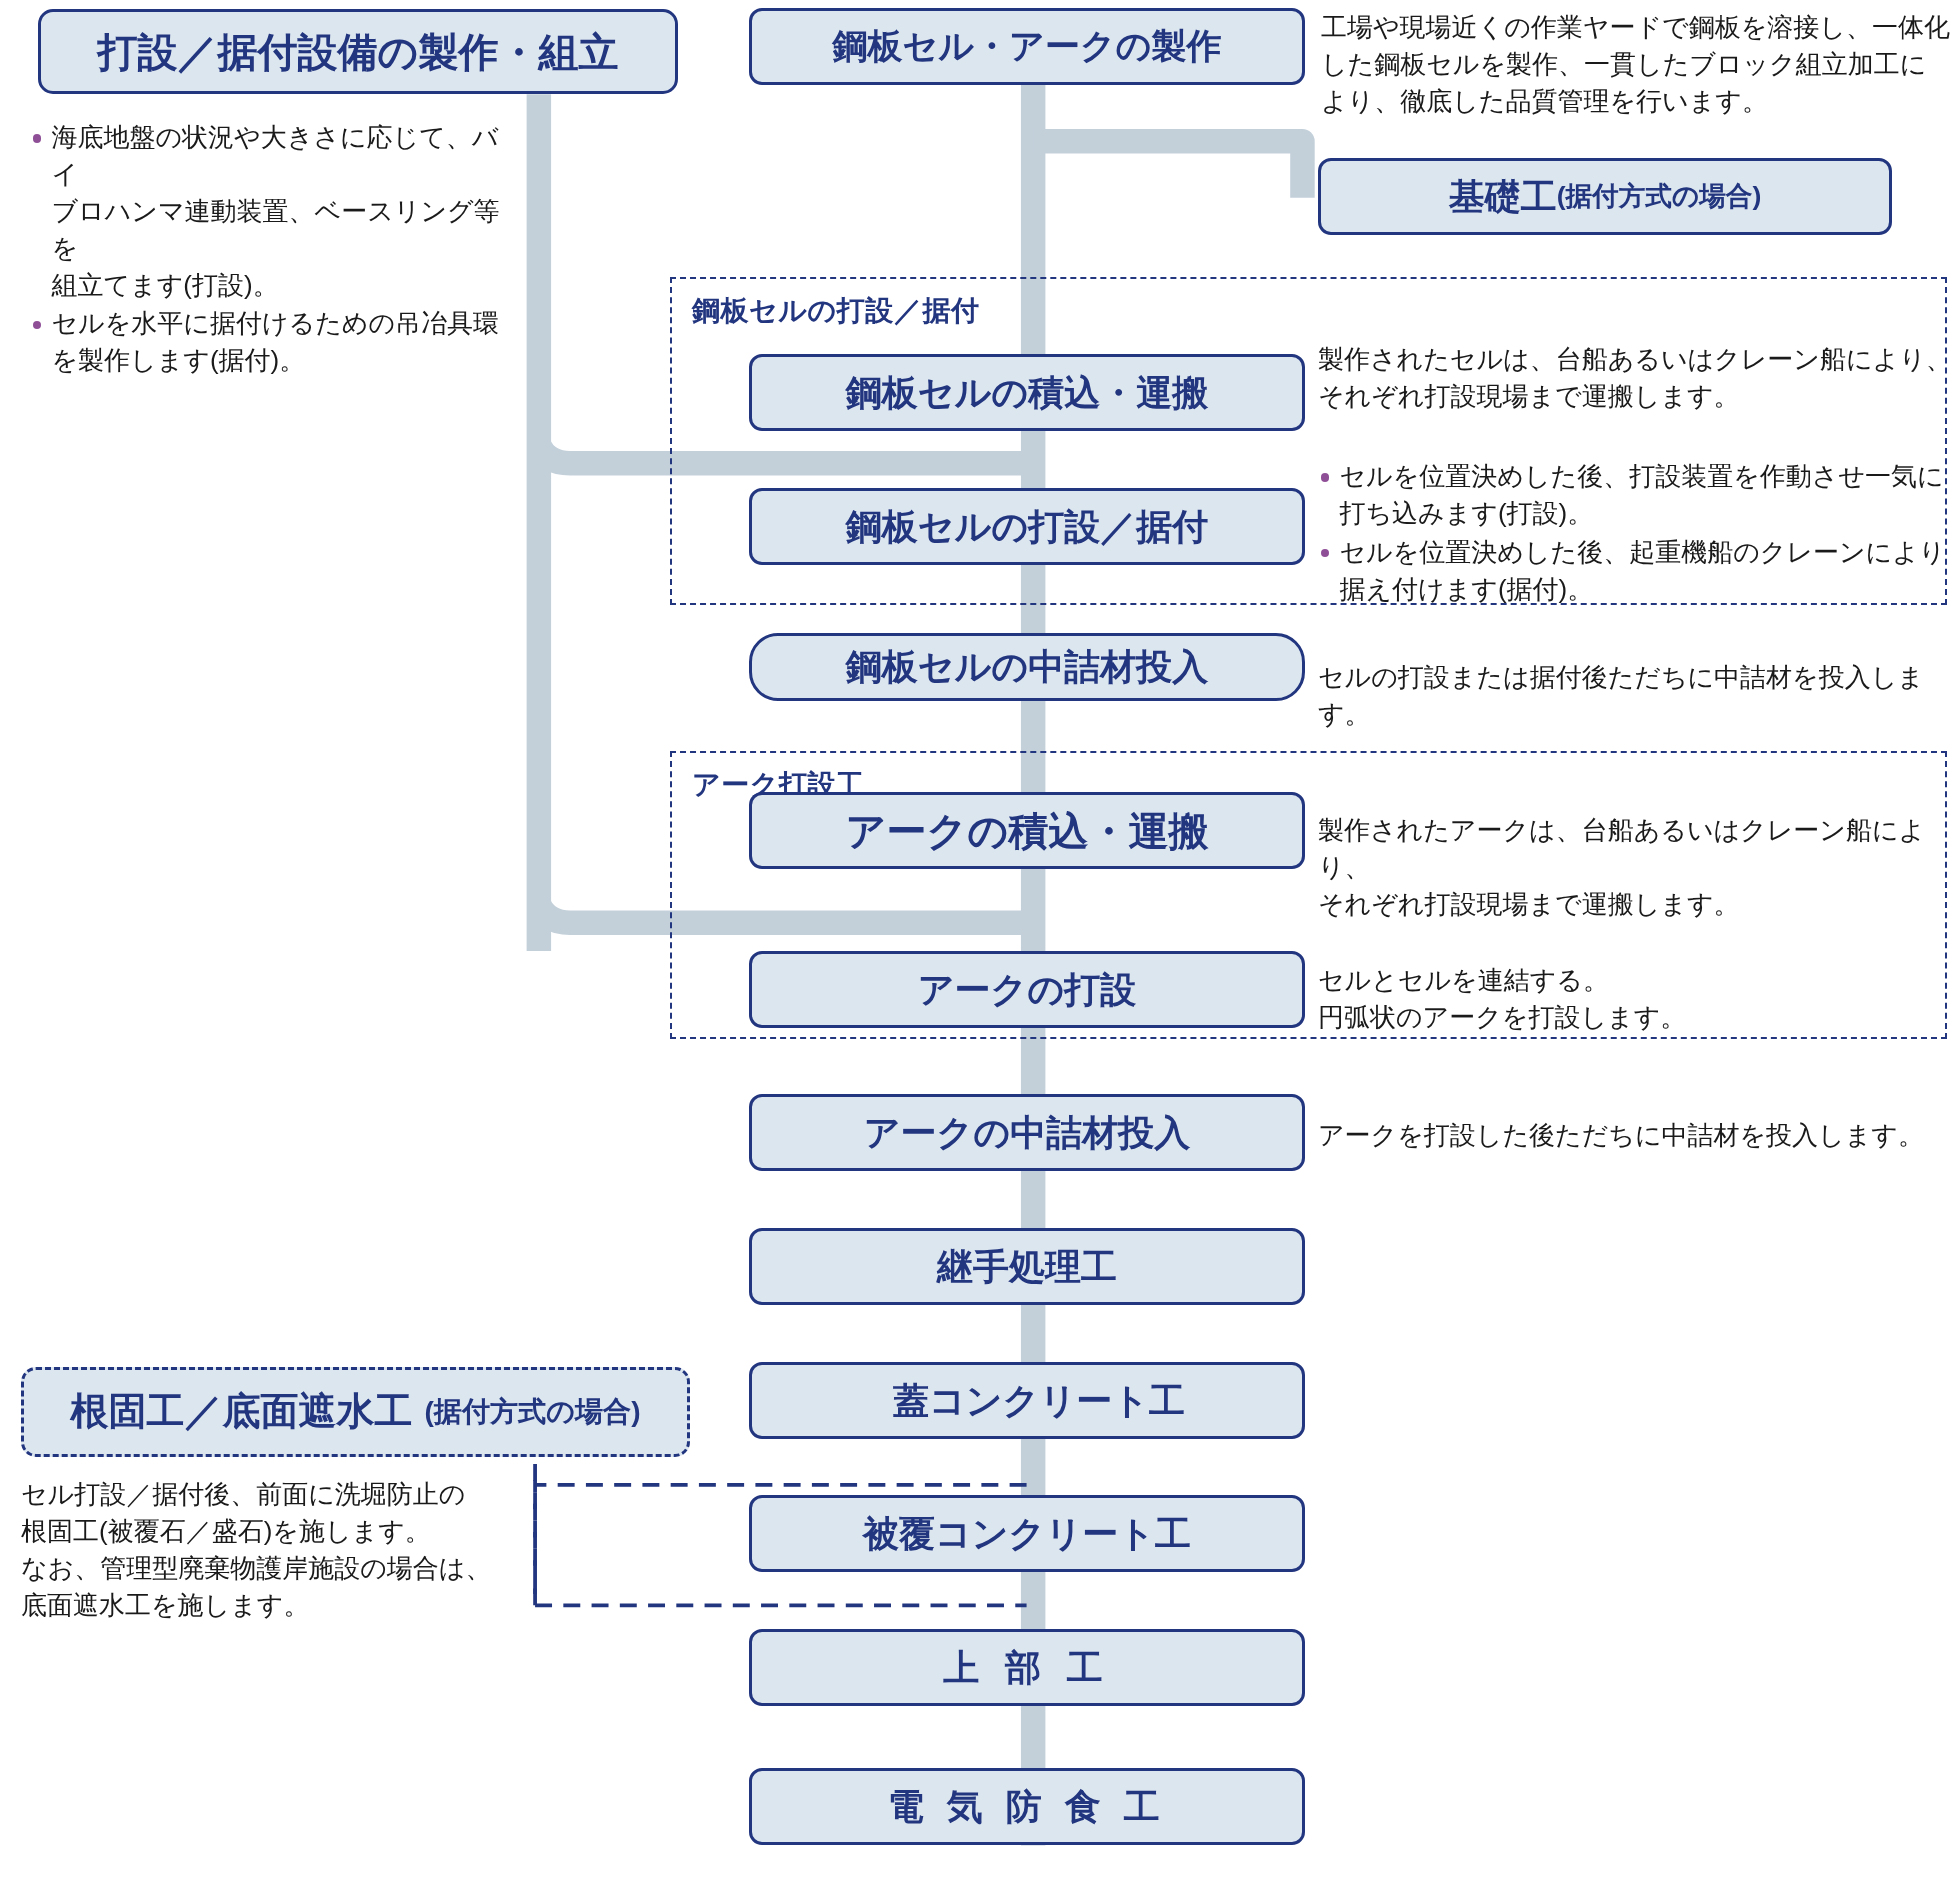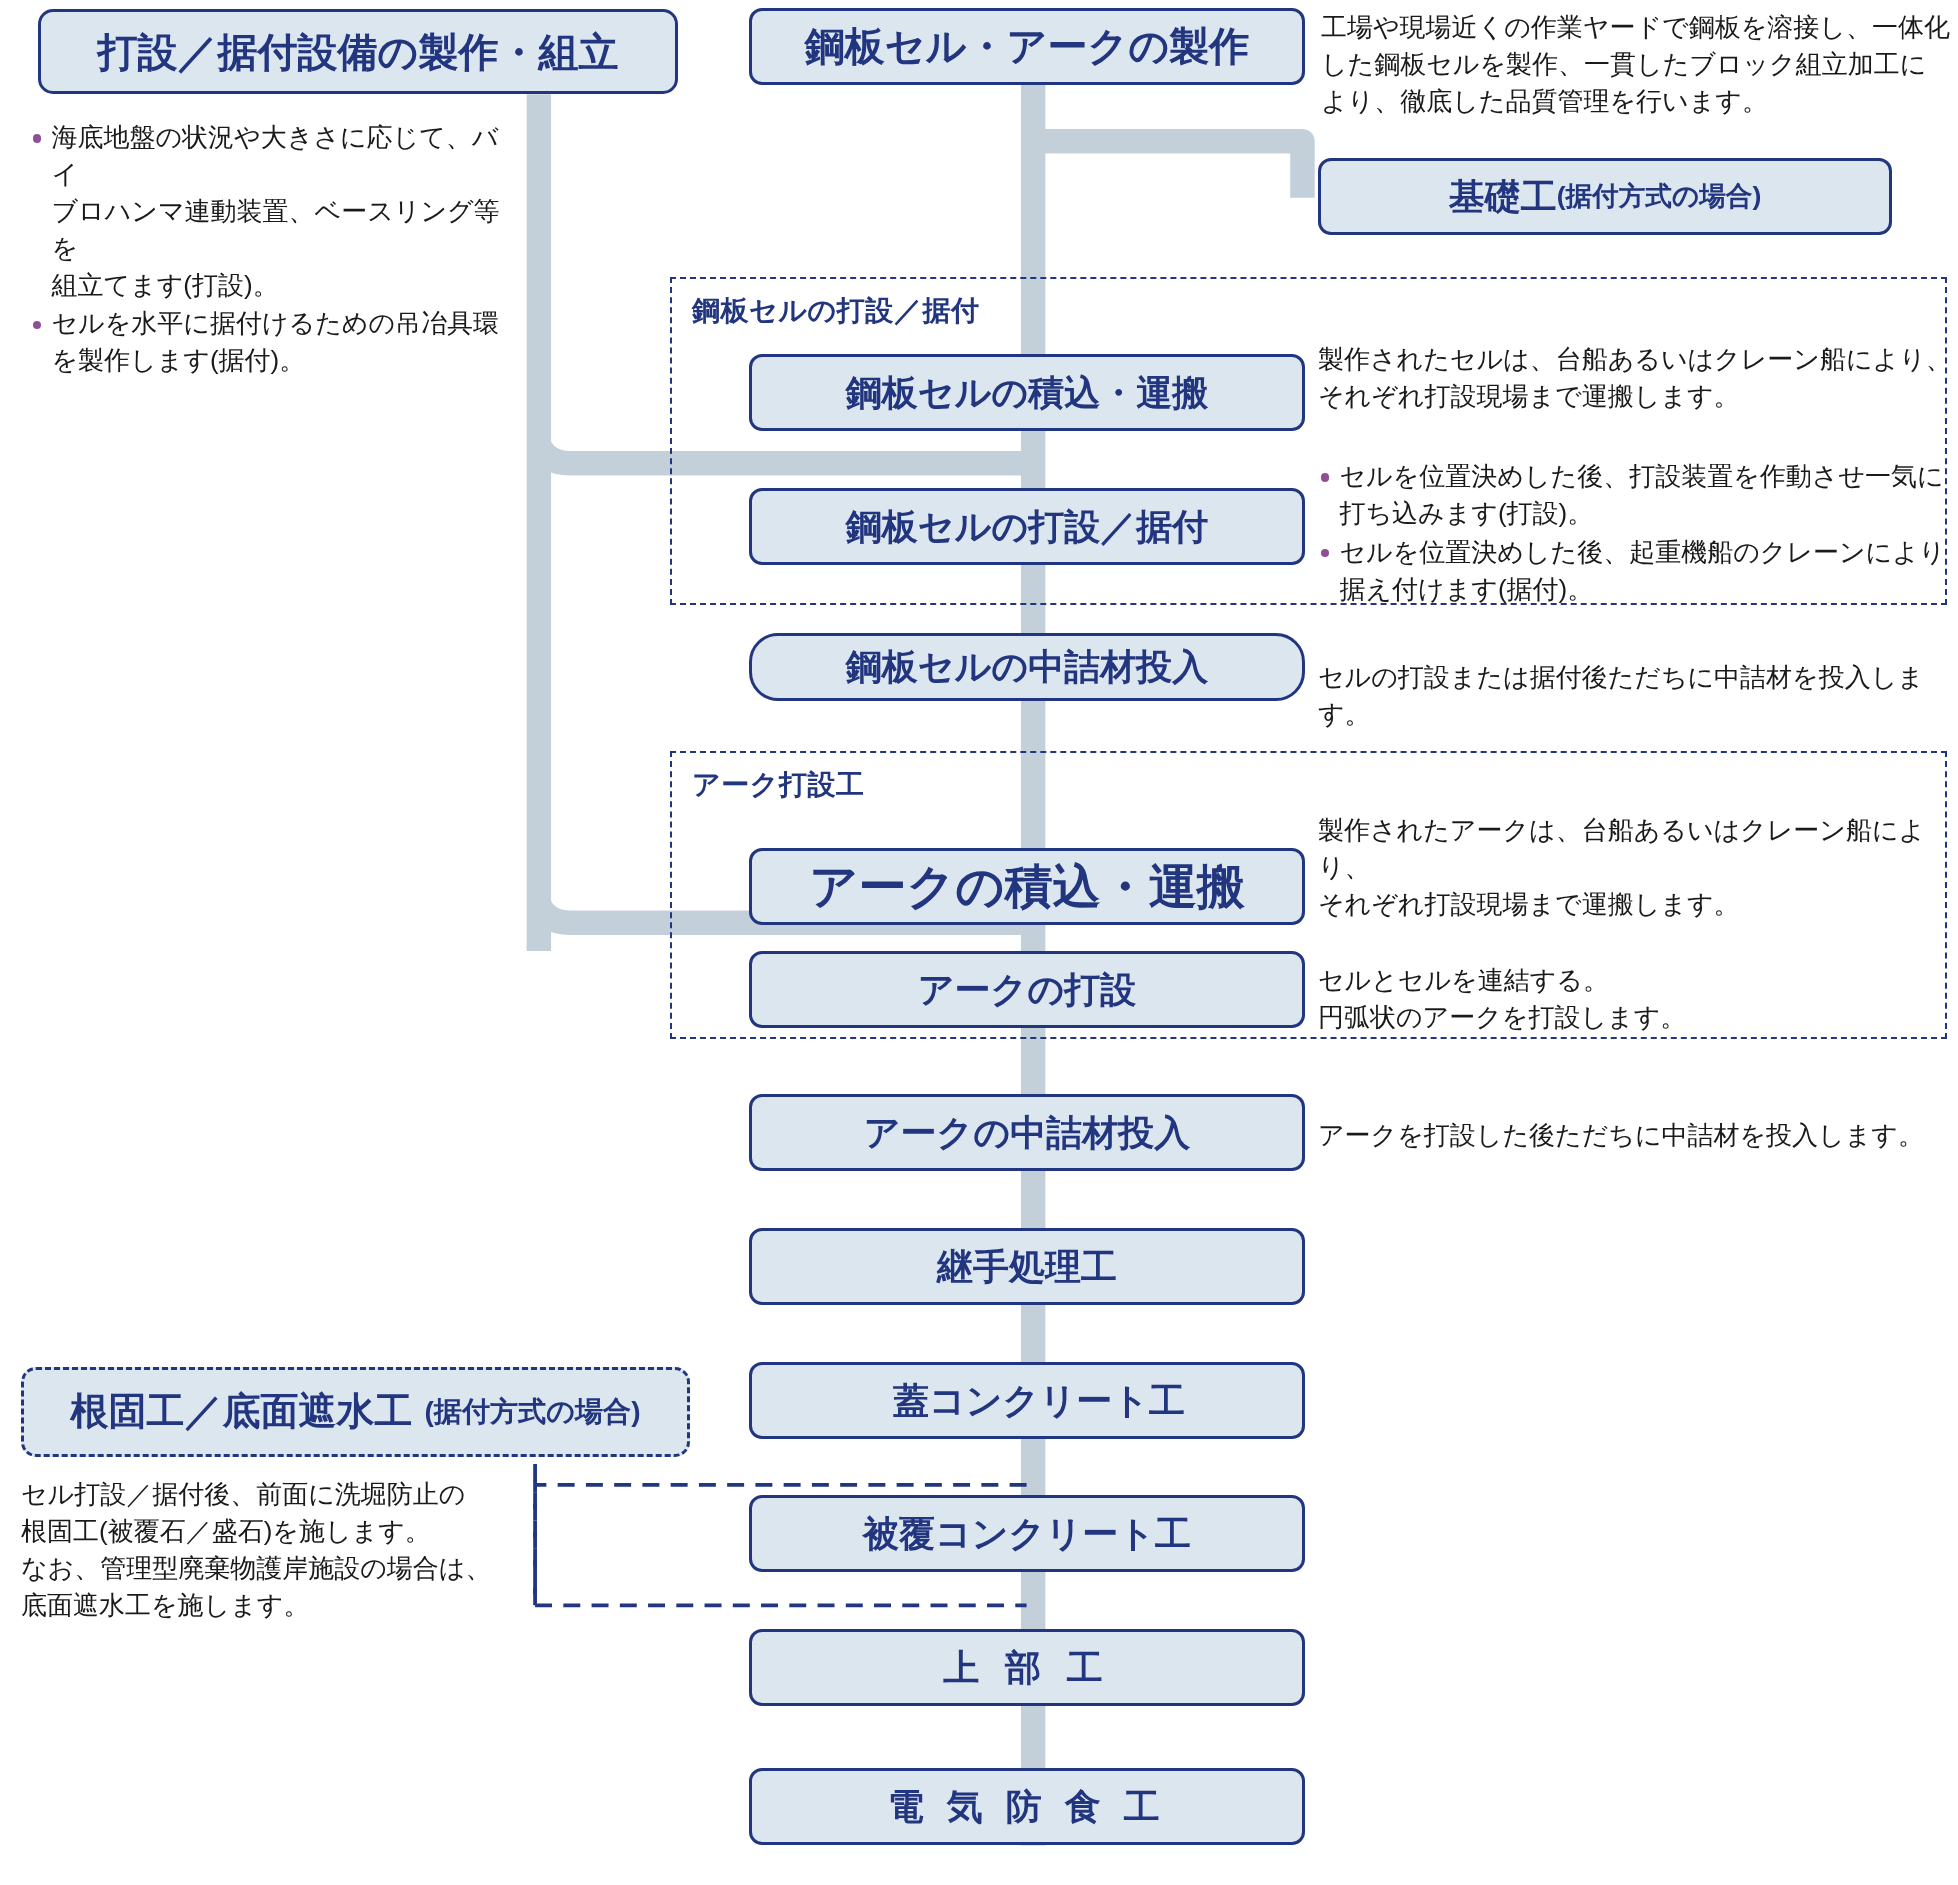--- a/index.html
+++ b/index.html
@@ -146,42 +146,42 @@
   <div class="node dashed" style="left:21px; top:1367px; width:669px; height:90px; font-size:38px; border-radius:15px;">
     <span>根固工／底面遮水工</span>
       <span class="sub">(据付方式の場合)</span>
   </div>
 
   <div class="desc" style="left:21px; top:1476px; width:527px; font-size:26px;">セル打設／据付後、前面に洗堀防止の
 根固工(被覆石／盛石)を施します。
 なお、管理型廃棄物護岸施設の場合は、
 底面遮水工を施します。</div>
 
-  <div class="node" style="left:749px; top:7.5px; width:556px; height:77px; font-size:40px;">
+  <div class="node" style="left:749px; top:7.5px; width:556px; height:77px; font-size:35px;">
     <span>鋼板セル・アークの製作</span>
   </div>
 
   <div class="node" style="left:1318px; top:158px; width:574px; height:77px; font-size:36px;">
     <span>基礎工</span>
       <span class="sub">(据付方式の場合)</span>
   </div>
 
   <div class="node" style="left:749px; top:354px; width:556px; height:77px; font-size:36px;">
     <span>鋼板セルの積込・運搬</span>
   </div>
 
   <div class="node" style="left:749px; top:488px; width:556px; height:77px; font-size:36px;">
     <span>鋼板セルの打設／据付</span>
   </div>
 
   <div class="node" style="left:749px; top:633px; width:556px; height:68px; font-size:36px;border-radius:29px;">
     <span>鋼板セルの中詰材投入</span>
   </div>
 
-  <div class="node" style="left:749px; top:848px; width:556px; height:77px; font-size:48px;">
+  <div class="node" style="left:749px; top:792px; width:556px; height:77px; font-size:40px;">
     <span>アークの積込・運搬</span>
   </div>
 
   <div class="node" style="left:749px; top:951px; width:556px; height:77px; font-size:36px;">
     <span>アークの打設</span>
   </div>
 
   <div class="node" style="left:749px; top:1094px; width:556px; height:77px; font-size:36px;">
     <span>アークの中詰材投入</span>
   </div>

